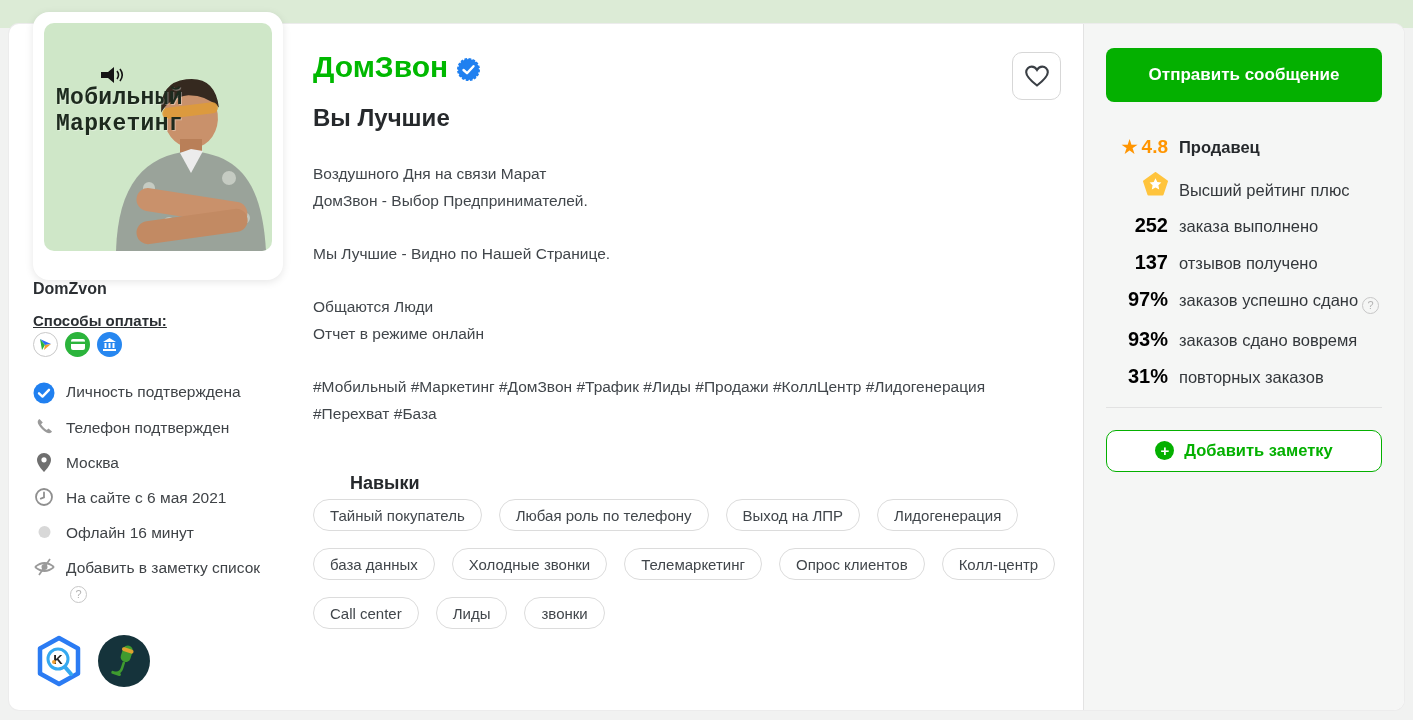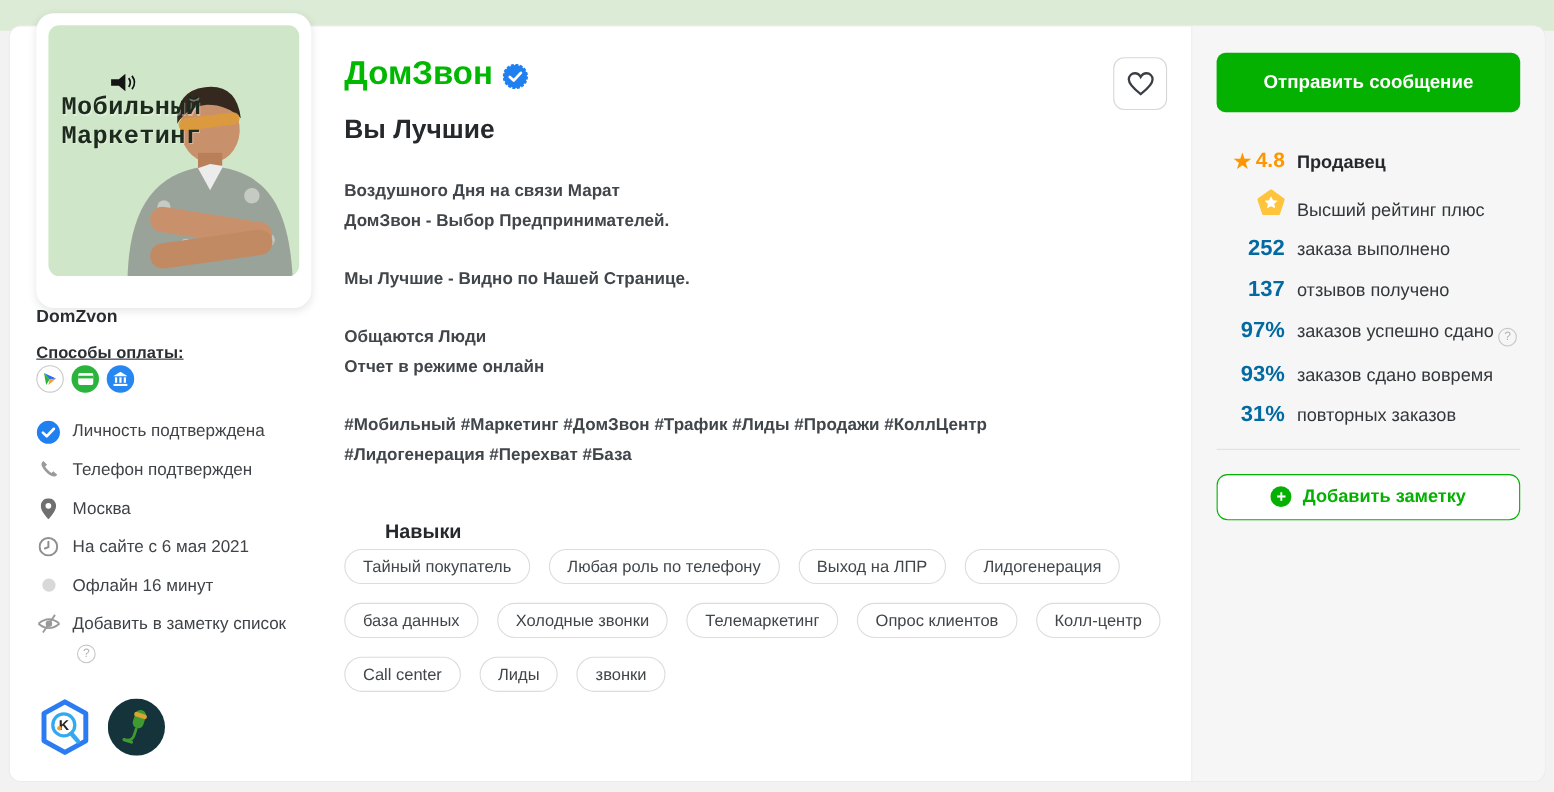--- a/index.html
+++ b/index.html
@@ -54,21 +54,21 @@
     vertical-align:-3px; margin-left:4px;
   }
   .badges-row { display:flex; gap:13px; margin-top:32px; }
   .ach-badge { width:52px; height:52px; }
 
   
   .main-col { flex:1; position:relative; padding:26px 0 0 0; }
   .title-row { display:flex; align-items:center; gap:9px; }
   .page-title { font-size:30px; font-weight:700; color:#00b800; }
   .subtitle { font-size:24px; font-weight:700; color:#26292c; margin-top:20px; }
-  .about { margin-top:28px; max-width:700px;font-weight:bold; }
+  .about { margin-top:28px; max-width:700px; }
   .para { font-size:15.5px; line-height:27px; color:#41464b; white-space:pre-line; margin-bottom:26px; }
   .skills-title { font-size:18px; font-weight:700; color:#26292c; margin-top:46px;margin-left:37px; }
   .chips { display:flex; flex-wrap:wrap; gap:17px; margin-top:5px; max-width:748px; }
   .chip {
     height:32px; padding:0 16px; border:1px solid #dcdcdc; border-radius:17px;
     display:flex; align-items:center; font-size:15px; color:#41464b; background:#fff;
     white-space:nowrap;
   }
   .fav-btn {
     position:absolute; top:28px; right:22px; width:49px; height:48px;
@@ -82,21 +82,21 @@
     border-radius:0 10px 10px 0; padding:24px 22px 0 22px;
   }
   .msg-btn {
     width:100%; height:54px; border:none; border-radius:8px; background:#04b000;
     color:#fff; font-size:17px; font-weight:700; font-family:inherit; cursor:pointer;
   }
   .stats { margin-top:34px; }
   .stat-row { display:flex; align-items:baseline; margin-bottom:14px; }
   .stat-val {
     width:62px; flex:none; text-align:right; font-size:20px; font-weight:700;
-    color:#0369a1; margin-right:11px;
+    color:#000000; margin-right:11px;
   }
   .stat-label { font-size:16.5px; color:#33373b; }
   .stat-label.bold { font-weight:700; color:#26292c; }
   .rating-val { color:#ff9500; display:inline-flex; align-items:center; gap:4px; justify-content:flex-end; width:62px; margin-right:11px; font-size:19px; font-weight:700; }
   .rating-star { color:#ff9500; font-size:18px; }
   .pent-cell { width:62px; flex:none; display:flex; justify-content:flex-end; margin-right:11px; }
   .divider { height:1px; background:#e2e2e2; margin:19px 0 22px 0; }
   .note-btn {
     width:100%; height:42px; background:#fff; border:1px solid #04b000; border-radius:10px;
     display:flex; align-items:center; justify-content:center; gap:10px; cursor:pointer;

